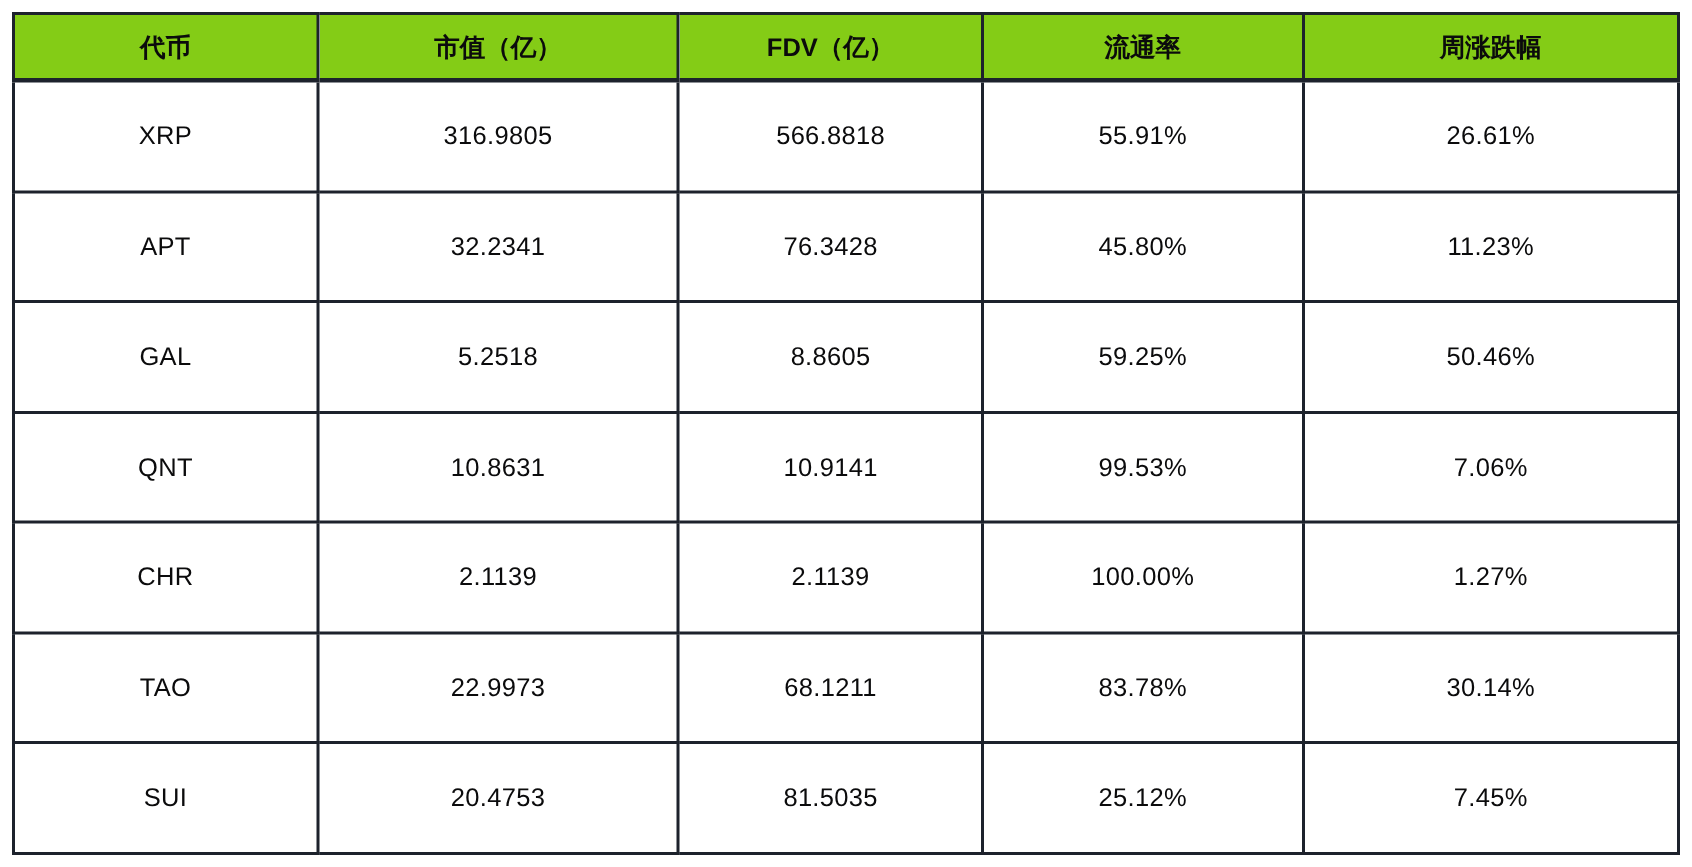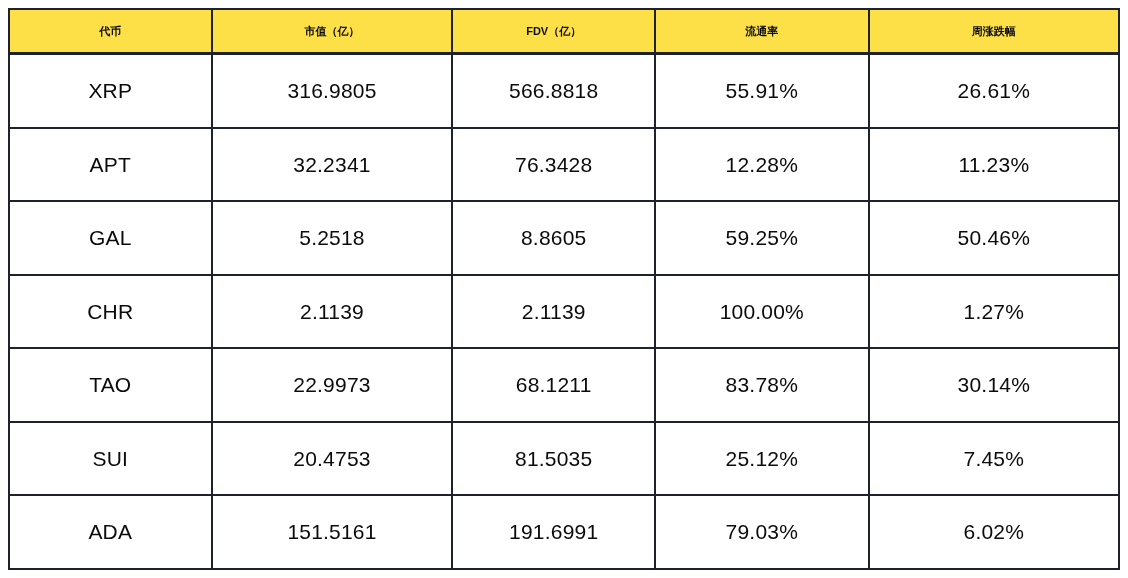--- a/index.html
+++ b/index.html
@@ -24,30 +24,30 @@
   table.data-table th,
   table.data-table td {
     border: 2px solid #1d222c;
     text-align: center;
     vertical-align: middle;
     color: #0b0b0c;
     overflow: hidden;
     white-space: nowrap;
   }
   table.data-table thead th {
-    background: #fde047;
+    background: #84cc16;
     font-weight: bold;
-    font-size: 11px;
+    font-size: 17px;
     height: 40px;
     border-bottom-width: 3px;
   }
   table.data-table tbody td {
     background: #ffffff;
     font-weight: normal;
-    font-size: 21px;
+    font-size: 17px;
     height: 39px;
     letter-spacing: 0.2px;
   }
   col.c1 { width: 18.25%; }
   col.c2 { width: 21.70%; }
   col.c3 { width: 18.25%; }
   col.c4 { width: 19.25%; }
   col.c5 { width: 22.55%; }
 </style>
 </head>
@@ -76,29 +76,36 @@
           <td>XRP</td>
           <td>316.9805</td>
           <td>566.8818</td>
           <td>55.91%</td>
           <td>26.61%</td>
         </tr>
         <tr>
           <td>APT</td>
           <td>32.2341</td>
           <td>76.3428</td>
-          <td>12.28%</td>
+          <td>45.80%</td>
           <td>11.23%</td>
         </tr>
         <tr>
           <td>GAL</td>
           <td>5.2518</td>
           <td>8.8605</td>
           <td>59.25%</td>
           <td>50.46%</td>
+        </tr>
+        <tr>
+          <td>QNT</td>
+          <td>10.8631</td>
+          <td>10.9141</td>
+          <td>99.53%</td>
+          <td>7.06%</td>
         </tr>
         <tr>
           <td>CHR</td>
           <td>2.1139</td>
           <td>2.1139</td>
           <td>100.00%</td>
           <td>1.27%</td>
         </tr>
         <tr>
           <td>TAO</td>
@@ -107,22 +114,15 @@
           <td>83.78%</td>
           <td>30.14%</td>
         </tr>
         <tr>
           <td>SUI</td>
           <td>20.4753</td>
           <td>81.5035</td>
           <td>25.12%</td>
           <td>7.45%</td>
         </tr>
-        <tr>
-          <td>ADA</td>
-          <td>151.5161</td>
-          <td>191.6991</td>
-          <td>79.03%</td>
-          <td>6.02%</td>
-        </tr>
       </tbody>
   </table>
 </div>
 
 </body></html>

